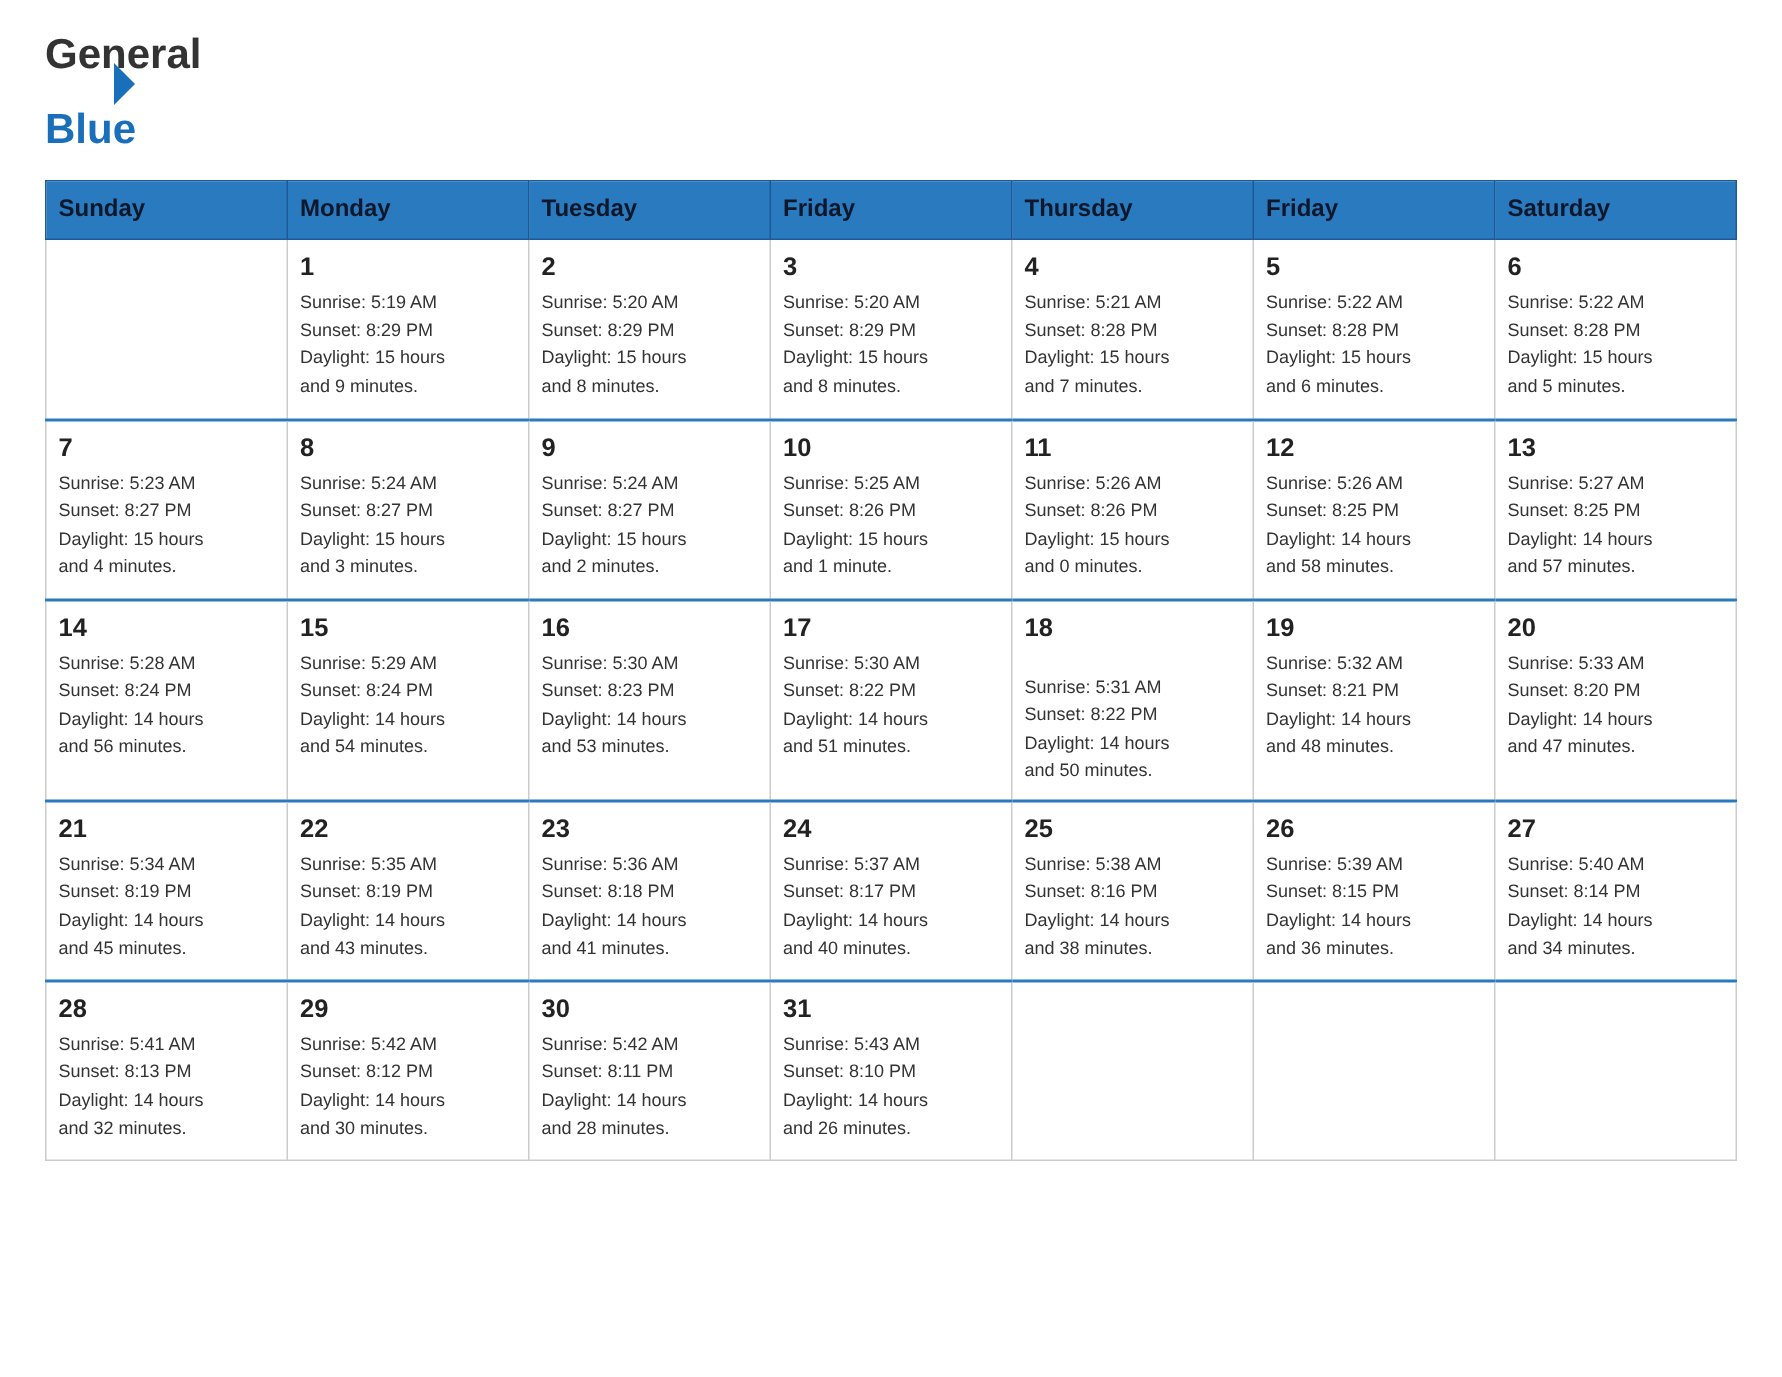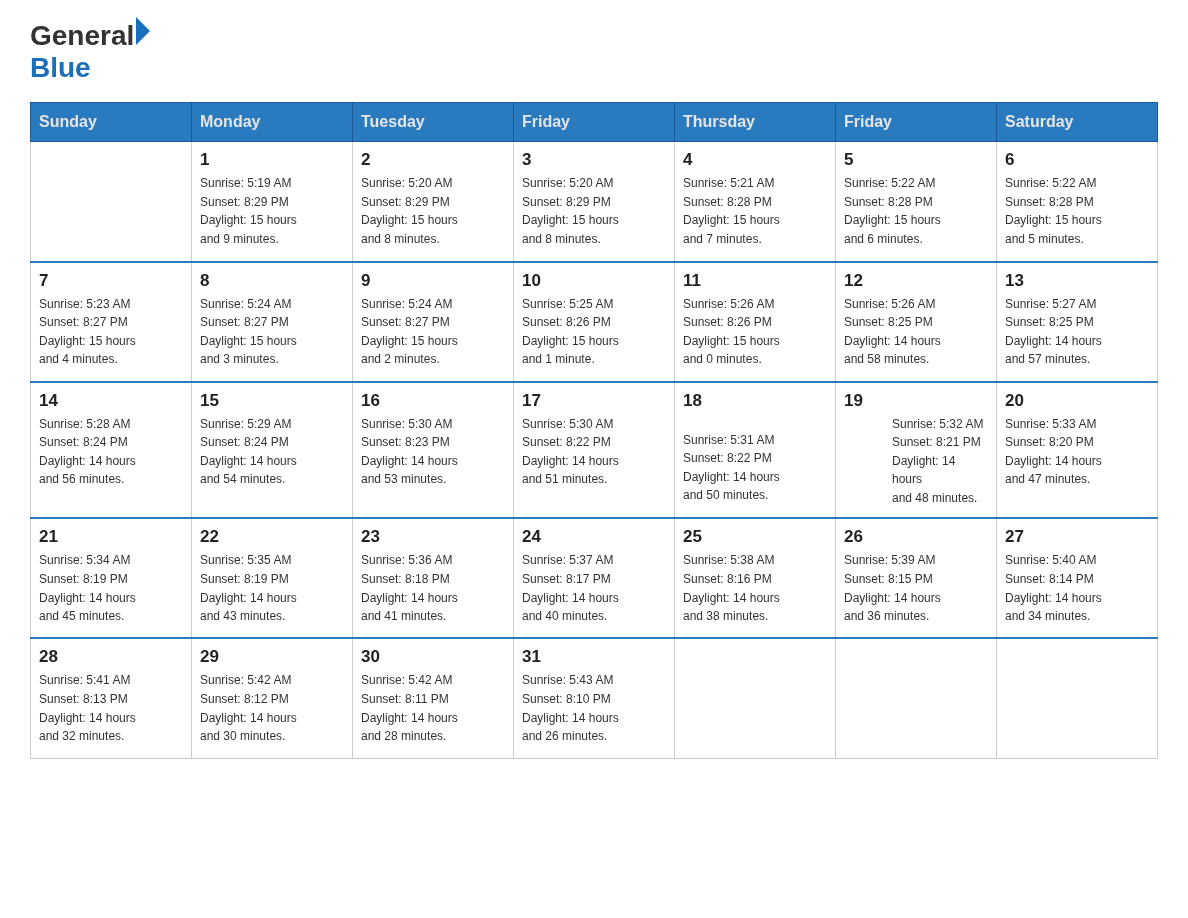--- a/index.html
+++ b/index.html
@@ -36,20 +36,21 @@
       margin-left: 2px;
       margin-top: -10px;
     }
     .logo-wrapper {
       display: flex;
       flex-direction: column;
     }
     .logo-top {
       display: flex;
       align-items: center;
+      flex-direction: column;
     }
     .title-block {
       text-align: right;
     }
     .month-year {
       font-size: 52px;
       font-weight: normal;
       color: #222;
       line-height: 1.1;
     }
@@ -58,21 +59,21 @@
       color: #444;
       margin-top: 4px;
     }
     .calendar-table {
       width: 100%;
       border-collapse: collapse;
       table-layout: fixed;
     }
     .calendar-table thead tr th {
       background: #2a7abf;
-      color: #e5e5e5;
+      color: #0f172a;
       font-size: 16px;
       font-weight: bold;
       padding: 10px 8px;
       text-align: left;
       border: 1px solid #1a5a9a;
     }
     .calendar-table tbody tr td {
       vertical-align: top;
       border: 1px solid #ccc;
       padding: 8px 8px 10px 8px;
@@ -251,21 +252,21 @@
         </td>
         <td>
           <span class="day-num">18</span>
           <div class="day-info" style="white-space: pre-line; margin-top: 20px;">Sunrise: 5:31 AM
 Sunset: 8:22 PM
 Daylight: 14 hours
 and 50 minutes.</div>
         </td>
         <td>
           <span class="day-num">19</span>
-          <div class="day-info" style="white-space: pre-line; margin-left: 48px;">Sunrise: 5:32 AM
+          <div class="day-info" style="white-space: pre-line;">Sunrise: 5:32 AM
 Sunset: 8:21 PM
 Daylight: 14 hours
 and 48 minutes.</div>
         </td>
         <td>
           <span class="day-num">20</span>
           <div class="day-info" style="white-space: pre-line;">Sunrise: 5:33 AM
 Sunset: 8:20 PM
 Daylight: 14 hours
 and 47 minutes.</div>

